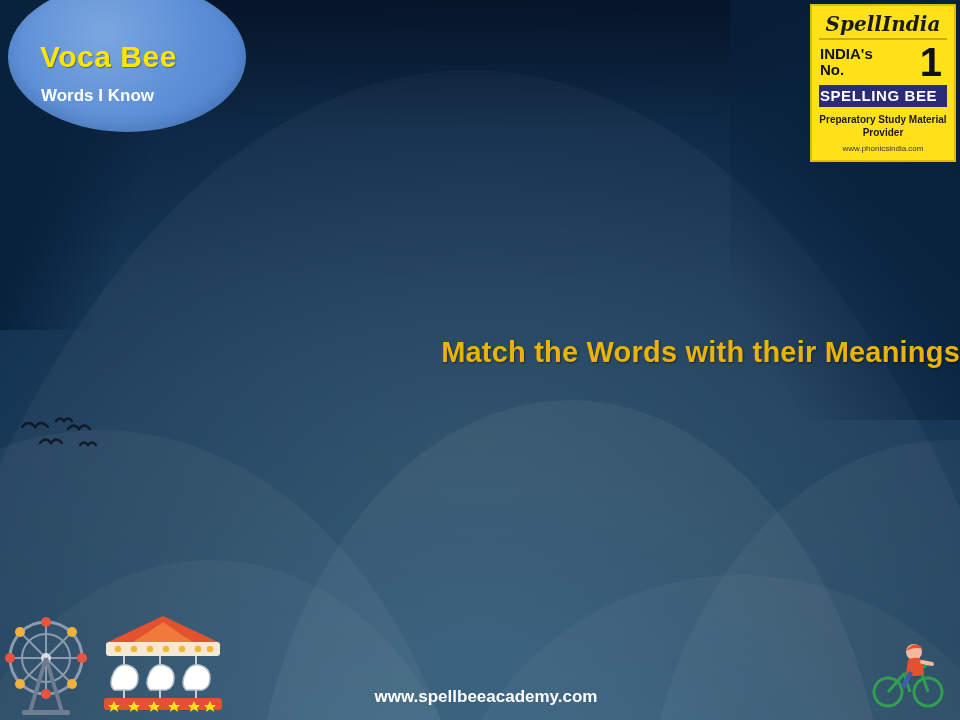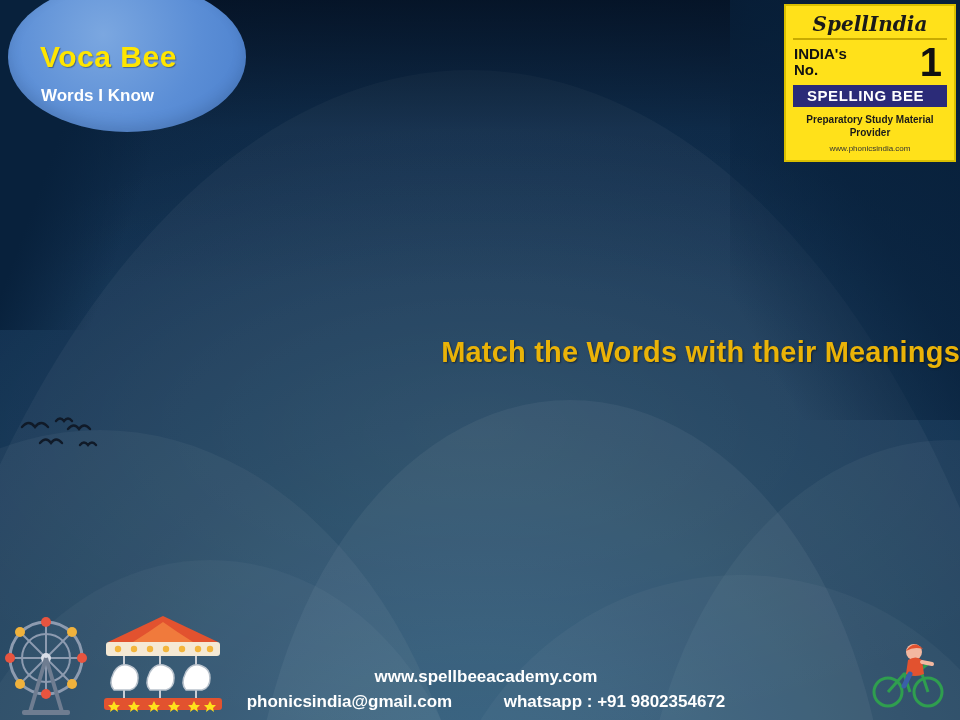--- a/index.html
+++ b/index.html
@@ -76,21 +76,21 @@
     left: 41px; top: 86px;
     color: #ffffff;
     font-size: 17px;
     font-weight: bold;
   }
 
   
   .badge {
     position: absolute;
     right: 4px; top: 4px;
-    width: 172px; height: 158px;
+    width: 146px; height: 158px;
     background: #ffe11a;
     border: 2px solid #d9bf00;
     box-sizing: border-box;
     padding: 4px 5px;
     text-align: center;
   }
   .badge-brand {
     font-family: "DejaVu Serif", serif;
     font-style: italic;
     font-weight: bold;
@@ -310,20 +310,15 @@
       <circle cx="44" cy="12" r="8" fill="#f3b8a0"></circle>
       <path d="M36 11 q8 -12 17 -2 q-9 -3 -17 2 z" fill="#e2522f"></path>
       <path d="M38 20 q8 -5 14 0 l2 14 q-9 4 -18 0 z" fill="#e2522f"></path>
       <path d="M52 22 L62 24" stroke="#f3b8a0" stroke-width="4" stroke-linecap="round"></path>
       <path d="M40 34 L34 46" stroke="#3a5fa8" stroke-width="5" stroke-linecap="round"></path>
     </svg>
   </div>
 
   <div class="footer">
     <div class="footer-site">www.spellbeeacademy.com</div>
-    <div class="footer-line2">
-      <span>phonicsindia@gmail.com</span>
-      <span class="footer-gap"></span>
-      <span>whatsapp : +91 9802354672</span>
-    </div>
   </div>
 
 </div>
 
 </body></html>

